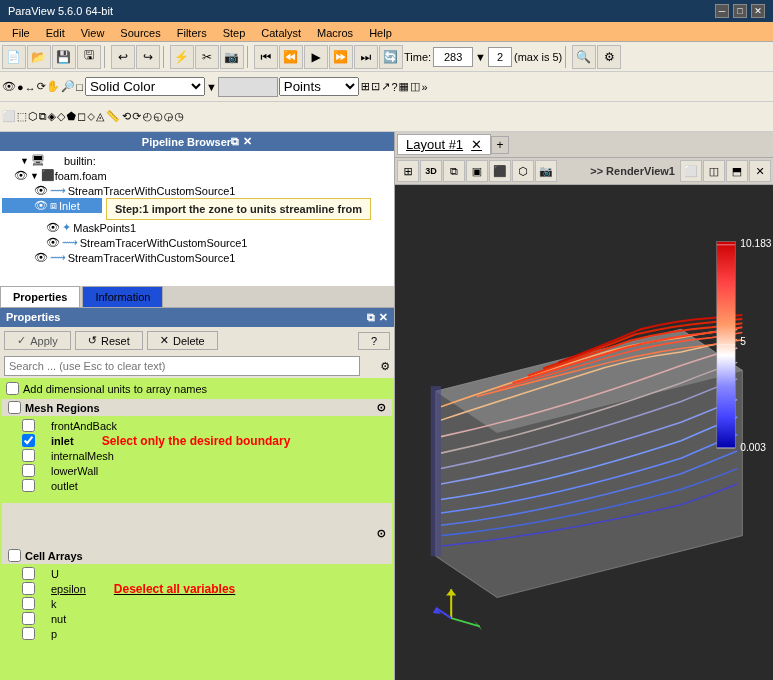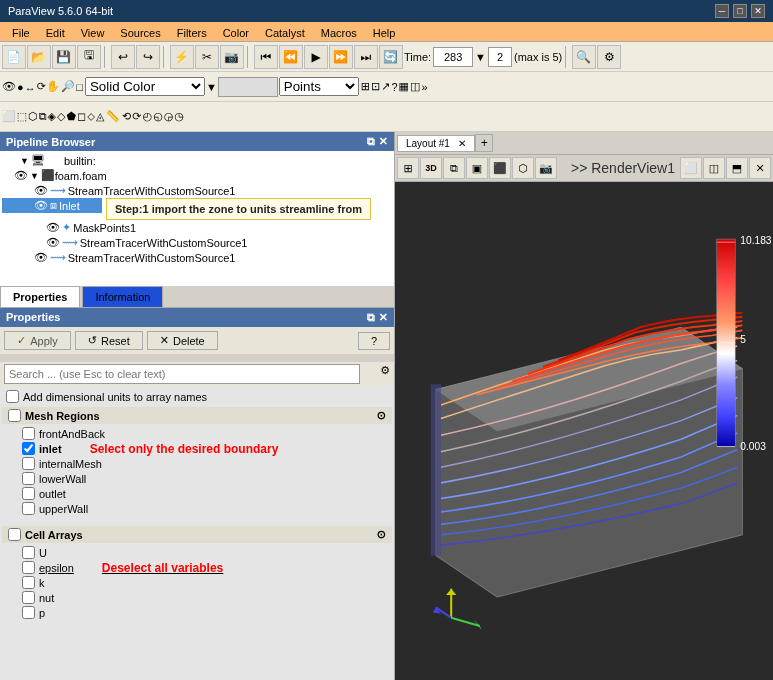--- a/index.html
+++ b/index.html
@@ -28,49 +28,49 @@
     .toolbar3 { background: #f0ece0; height: 30px; display: flex; align-items: center; padding: 0 2px; border-bottom: 1px solid #ccc; gap: 1px; }
 
     
     #main { display: flex; height: calc(680px - 22px - 20px - 30px - 30px - 30px); }
 
     
     #left-panel { width: 395px; display: flex; flex-direction: column; background: #d4d0c8; border-right: 1px solid #aaa; }
 
     
     #pipeline-browser { flex: 0 0 auto; }
-    #pipeline-header { background: #4a6fa5; color: white; padding: 3px 6px; display: flex; align-items: center; justify-content: space-between; font-size: 11px; font-weight: bold; }
+    #pipeline-header { background: #4a6fa5; color: white; padding: 3px 6px; display: flex; align-items: center; justify-content: center; font-size: 11px; font-weight: bold; }
     #pipeline-content { background: white; padding: 2px; min-height: 135px; overflow-y: auto; }
     .pipeline-item { display: flex; align-items: center; padding: 1px 2px; font-size: 11px; cursor: pointer; }
     .pipeline-item.selected { background: #4a90d9; color: white; }
     .tree-indent { padding-left: 12px; }
     .annotation-box { background: #fffbe6; border: 1px solid #e0c040; padding: 6px 10px; margin: 4px 40px; font-size: 12px; font-weight: bold; color: #222; }
 
     
     #properties-panel { flex: 1; display: flex; flex-direction: column; }
     #prop-tabs { display: flex; background: #d4d0c8; border-bottom: 1px solid #aaa; }
     .prop-tab { padding: 4px 12px; font-size: 11px; cursor: pointer; background: #1d4ed8; border: 1px solid #aaa; border-bottom: none; margin-right: 2px; }
     .prop-tab.active { background: white; font-weight: bold; }
     #prop-header { background: #4a6fa5; color: white; padding: 3px 6px; font-size: 11px; font-weight: bold; display: flex; justify-content: space-between; }
     #prop-toolbar { background: #e8e4d8; padding: 4px; display: flex; gap: 4px; align-items: center; }
     .prop-btn { padding: 2px 12px; font-size: 11px; background: #e8e4d8; border: 1px solid #aaa; cursor: pointer; display: flex; align-items: center; gap: 4px; }
     .prop-btn.apply { color: #555; }
-    #prop-search { background: #e8e4d8; padding: 2px 4px; display: flex; gap: 20px; margin-top: 8px; }
+    #prop-search { background: #e8e4d8; padding: 2px 4px; display: flex; align-items: center; gap: 20px; }
     #prop-search input { flex: 1; height: 20px; font-size: 11px; border: 1px solid #999; padding: 0 4px; }
-    #prop-body { flex: 1; background: #e5e5e5; overflow-y: auto; padding: 2px; }
+    #prop-body { flex: 1; background: #bef264; overflow-y: auto; padding: 2px; }
     .prop-checkbox-row { display: flex; align-items: center; padding: 2px 4px; font-size: 11px; }
     .prop-checkbox-row input[type=checkbox] { margin-right: 4px; }
     .prop-section { background: #e0dcd0; padding: 2px 6px; display: flex; align-items: center; justify-content: space-between; font-size: 11px; font-weight: bold; margin: 2px 0; cursor: pointer; }
-    .mesh-item { padding: 1px 20px; font-size: 11px; display: flex; align-items: center; gap: 4px; }
+    .mesh-item { padding: 1px 20px; font-size: 11px; display: flex; align-items: center; gap: 16px; }
     .annotation-red { color: red; font-size: 12px; font-weight: bold; margin-left: 8px; }
 
     
     #right-panel { flex: 1; display: flex; flex-direction: column; background: #c8c4bc; }
     #view-tabs { background: #d4d0c8; display: flex; align-items: center; padding: 2px; border-bottom: 1px solid #aaa; }
-    .view-tab { background: #e8e4d8; border: 1px solid #aaa; padding: 2px 8px; font-size: 10px; cursor: pointer; display: flex; align-items: center; gap: 4px; }
+    .view-tab { background: #e8e4d8; border: 1px solid #aaa; padding: 2px 8px; font-size: 13px; cursor: pointer; display: flex; align-items: center; gap: 4px; text-decoration: underline; }
     .view-tab.active { background: white; }
     .view-add { width: 18px; height: 18px; background: #d4d0c8; border: 1px solid #aaa; display: flex; align-items: center; justify-content: center; cursor: pointer; font-size: 12px; }
     #render-toolbar { background: #d4d0c8; display: flex; align-items: center; padding: 2px; gap: 1px; border-bottom: 1px solid #aaa; }
     .render-btn { width: 22px; height: 22px; background: #e8e4d8; border: 1px solid #bbb; display: flex; align-items: center; justify-content: center; cursor: pointer; font-size: 11px; }
     #render-area { flex: 1; background: #2a2a2a; position: relative; overflow: hidden; }
 
     
     ::-webkit-scrollbar { width: 8px; }
     ::-webkit-scrollbar-track { background: #e0dcd0; }
     ::-webkit-scrollbar-thumb { background: #aaa; }
@@ -91,21 +91,21 @@
     <div class="ctrl-btn">✕</div>
   </div>
 </div>
 
 <div id="menubar">
   <span>File</span>
   <span>Edit</span>
   <span>View</span>
   <span>Sources</span>
   <span>Filters</span>
-  <span>Color</span>
+  <span>Step</span>
   <span>Catalyst</span>
   <span>Macros</span>
   <span>Help</span>
 </div>
 
 <div class="toolbar">
   <div class="tb-btn">📄</div>
   <div class="tb-btn">📂</div>
   <div class="tb-btn">💾</div>
   <div class="tb-btn">🖫</div>
@@ -312,29 +312,25 @@
           <span>internalMesh</span>
         </div>
         <div class="mesh-item">
           <input type="checkbox" style="">
           <span>lowerWall</span>
         </div>
         <div class="mesh-item">
           <input type="checkbox" style="">
           <span>outlet</span>
         </div>
-        <div class="mesh-item">
-          <input type="checkbox" style="">
-          <span>upperWall</span>
-        </div>
 
         <div style="height:8px;"></div>
 
         <div class="prop-section">
-          <div style="display:flex;align-items:center;gap:4px;">
+          <div style="display:flex;align-items:center;gap:4px;margin-top:44px;">
             <input type="checkbox" style="">
             <span>Cell Arrays</span>
           </div>
           <span>⊙</span>
         </div>
 
         <div style="display:flex;align-items:center;">
           <div class="mesh-item">
             <input type="checkbox" style="">
             <span>U</span>
@@ -373,21 +369,21 @@
     </div>
     <div id="render-toolbar">
       <div class="render-btn">⊞</div>
       <div class="render-btn" style="font-size:9px;font-weight:bold;">3D</div>
       <div class="render-btn">⧉</div>
       <div class="render-btn">▣</div>
       <div class="render-btn">⬛</div>
       <div class="render-btn">⬡</div>
       <div class="render-btn">📷</div>
       <div style="flex:1;"></div>
-      <span style="font-size:14px;font-weight:normal;color:#333;margin-right:4px;">&gt;&gt; RenderView1</span>
+      <span style="font-size:11px;font-weight:bold;color:#333;margin-right:4px;">&gt;&gt; RenderView1</span>
       <div class="render-btn">⬜</div>
       <div class="render-btn">◫</div>
       <div class="render-btn">⬒</div>
       <div class="render-btn">✕</div>
     </div>
     <div id="render-area">
 
       <svg class="vis-svg" viewBox="0 0 370 480" preserveAspectRatio="none">
 
         <rect width="370" height="480" fill="#2a2a2a"></rect>

